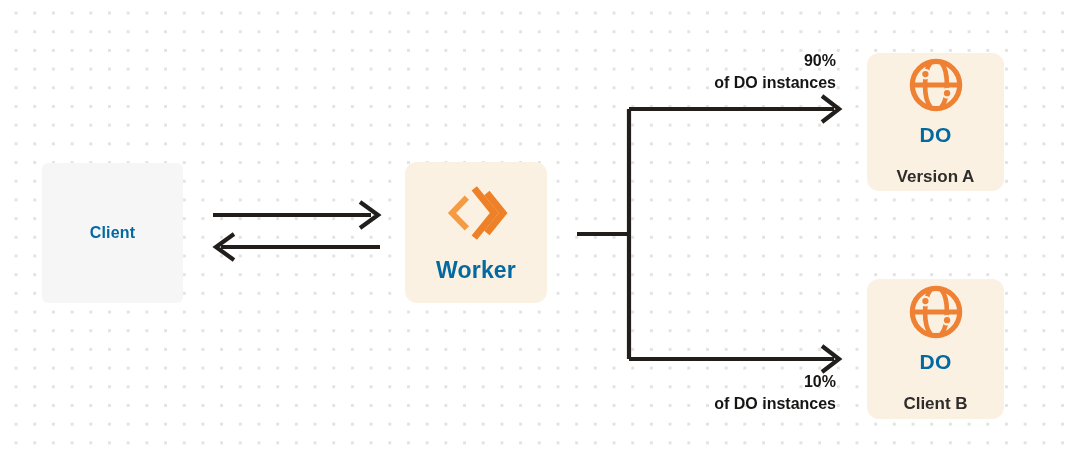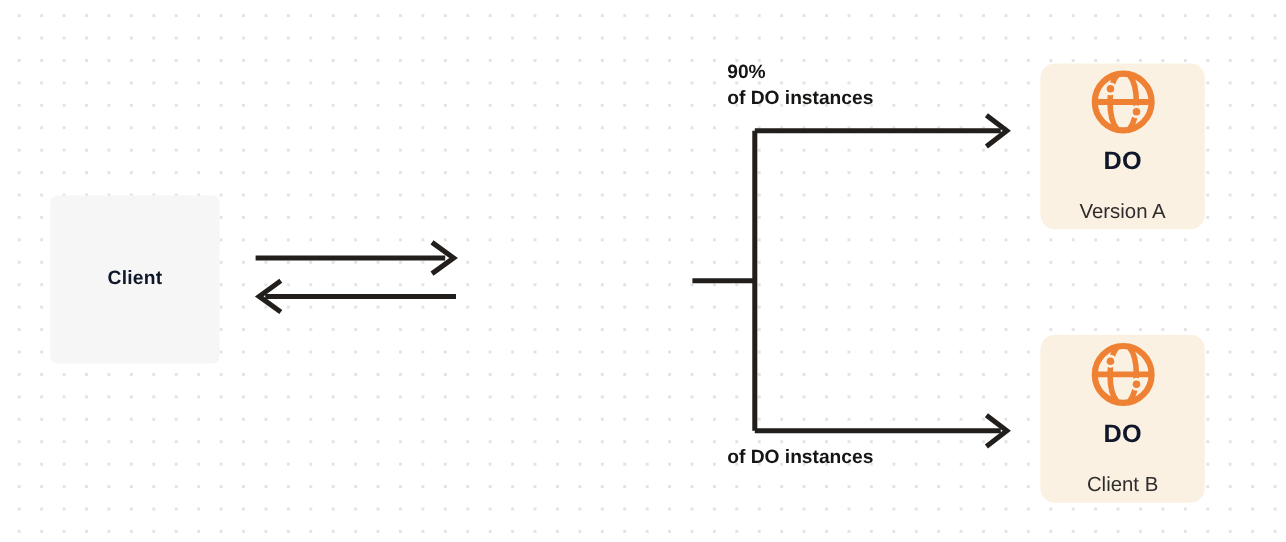--- a/index.html
+++ b/index.html
@@ -37,31 +37,31 @@
   }
   .node-do-a {
     left: 867px; top: 53px; width: 137px; height: 138px;
     background: #fbf1e2; border-radius: 12px;
   }
   .node-do-b {
     left: 867px; top: 279px; width: 137px; height: 140px;
     background: #fbf1e2; border-radius: 12px;
   }
   .node-title {
-    font-weight: 700; font-size: 23px; color: #0f172a; letter-spacing: 0.2px;
+    font-weight: 700; font-size: 23px; color: #0369a1; letter-spacing: 0.2px;
   }
   .node-subtitle {
-    font-weight: 400; font-size: 17px; color: #2e2d2c; margin-top: 20px;
+    font-weight: 700; font-size: 17px; color: #2e2d2c; margin-top: 20px;
   }
   .worker-icon-wrap { width: 64px; height: 64px; margin-bottom: 12px; }
   .globe-icon-wrap { width: 56px; height: 56px; margin-bottom: 10px; }
   .do-title { font-size: 21px; }
   .edge-label {
     position: absolute; left: 606px; width: 230px;
-    text-align: left;
+    text-align: right;
     font-weight: 700; font-size: 16px; line-height: 22px; color: #161514;
   }
   .edge-label-top { top: 50px; }
   .edge-label-bottom { top: 371px; }
 </style>
 </head>
 <body>
 
 <div class="canvas">
 
@@ -85,20 +85,30 @@
     <g>
       <path d="M629,359 H834"></path>
       <path d="M822,346 L839,359 L822,372"></path>
     </g>
   </svg>
 
   <div class="node node-client">
     <span class="node-title">Client</span>
   </div>
 
+  <div class="node node-worker">
+    <span class="worker-icon-wrap">
+      <svg viewBox="0 0 56 56" width="64" height="64" fill="none" stroke-linejoin="miter" stroke-miterlimit="8">
+        <path d="M20,14.5 L7,28 L20,41.5" stroke="#F59B43" stroke-width="5.2"></path>
+        <path d="M26.5,6.5 L44,28 L26.5,49.5" stroke="#EE8027" stroke-width="6"></path>
+        <path d="M37.5,10.5 L51.7,28 L37.5,45.5" stroke="#EE8027" stroke-width="6"></path>
+      </svg>
+    </span>
+    <span class="node-title">Worker</span>
+  </div>
 
   <div class="node node-do-a">
     <span class="globe-icon-wrap">
       <svg viewBox="0 0 48 48" width="56" height="56" fill="none">
         <circle cx="24" cy="24" r="20.3" stroke="#EE8133" stroke-width="4.4"></circle>
         <path d="M3.7,24 H44.3" stroke="#EE8133" stroke-width="4.2"></path>
         <path d="M19.5,4.8 C13,12.5 13,35.5 19.5,43.2" stroke="#EE8133" stroke-width="4"></path>
         <path d="M28.5,4.8 C35,12.5 35,35.5 28.5,43.2" stroke="#EE8133" stroke-width="4"></path>
         <circle cx="14.9" cy="14.6" r="4.6" fill="#FBF1E2"></circle>
         <circle cx="33.5" cy="31" r="4.6" fill="#FBF1E2"></circle>
@@ -126,16 +136,17 @@
     <span class="node-title do-title">DO</span>
     <span class="node-subtitle">Client B</span>
   </div>
 
   <div class="edge-label edge-label-top">
     <div>90%</div>
     <div>of DO instances</div>
   </div>
 
   <div class="edge-label edge-label-bottom">
+    <div>10%</div>
     <div>of DO instances</div>
   </div>
 
 </div>
 
 </body></html>

